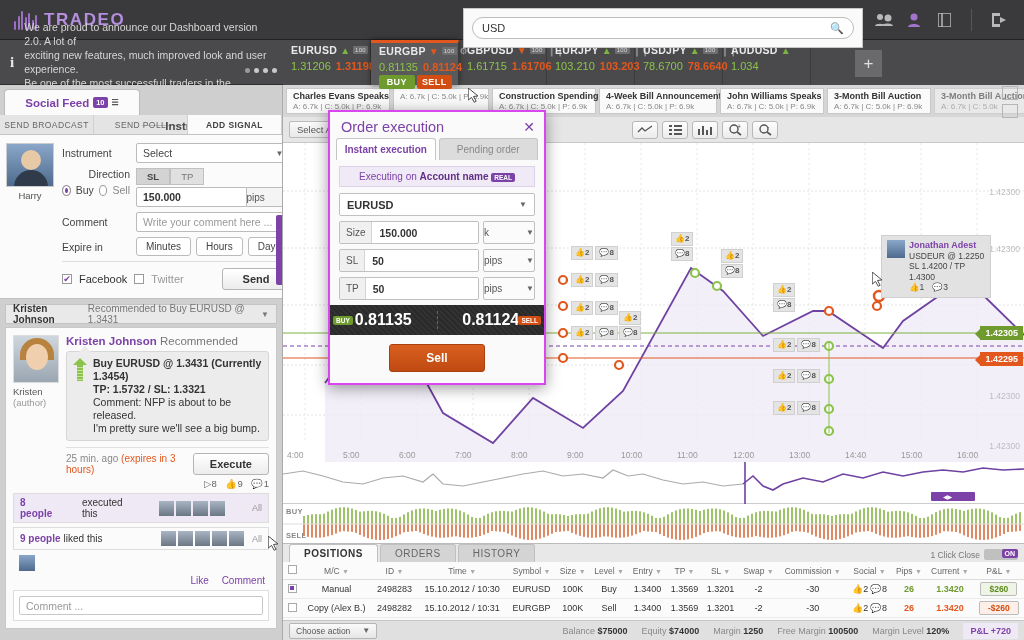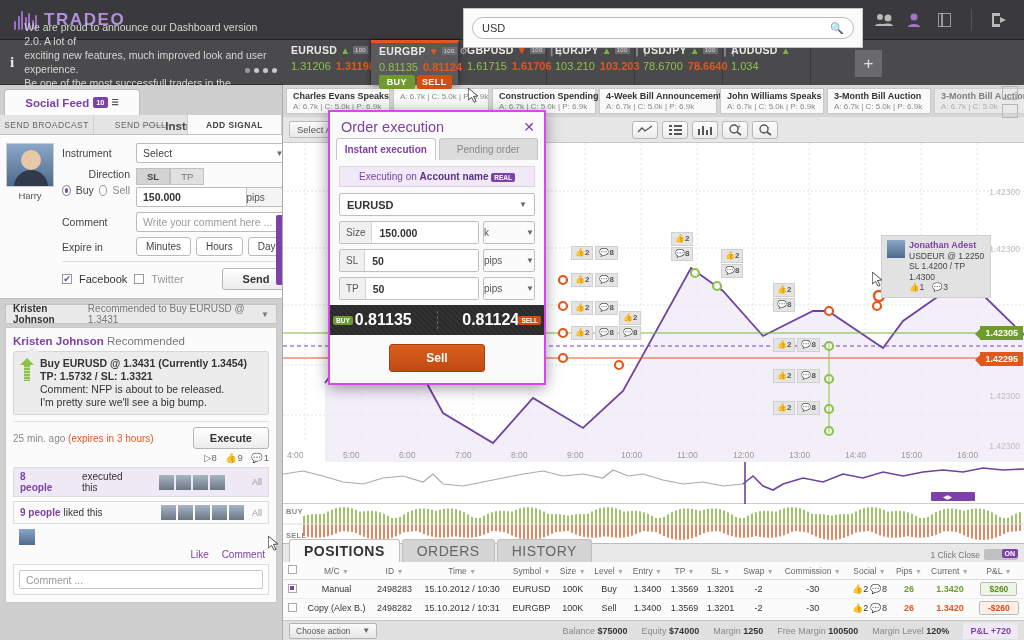--- a/index.html
+++ b/index.html
@@ -198,21 +198,21 @@
   .ttxt{font-size:8.5px;line-height:10.5px;color:#444;}
   .ttxt b{color:#7c42a8;font-size:9px;}
   .xlab{position:absolute;font-size:8.5px;color:#999;bottom:2px;}
   
   #overview{position:absolute;left:283px;top:462px;width:741px;height:42px;background:#fff;border-bottom:1px solid #ccc;}
   #sentiment{position:absolute;left:283px;top:504px;width:741px;height:40px;background:#fff;border-bottom:1px solid #bbb;}
   .bslab{position:absolute;left:3px;font-size:7.5px;color:#888;font-weight:bold;letter-spacing:.3px;}
   
   #bottom{position:absolute;left:283px;top:544px;width:741px;height:96px;background:#e8e8e8;}
   .btabs{height:18px;display:flex;align-items:flex-end;padding-left:6px;gap:2px;position:relative;}
-  .btab{font-size:14px;letter-spacing:.5px;padding:3px 14px;border:1px solid #c0c0c0;border-bottom:0;
+  .btab{font-size:10px;letter-spacing:.5px;padding:3px 14px;border:1px solid #c0c0c0;border-bottom:0;
     border-radius:3px 3px 0 0;background:#d4d4d4;color:#666;}
   .btab.on{background:#fbfbfb;color:#333;font-weight:bold;}
   .clickclose{position:absolute;right:6px;bottom:2px;display:flex;align-items:center;gap:4px;font-size:8.5px;color:#777;}
   .tog{width:34px;height:11px;background:#c0c0c0;border-radius:2px;position:relative;}
   .tog span{position:absolute;right:0;top:0;background:#7c42a8;color:#fff;font-size:7px;
     padding:1px 3px;border-radius:2px;font-weight:bold;}
   table{width:100%;border-collapse:collapse;background:#fbfbfb;}
   th{font-size:8.5px;color:#666;font-weight:normal;padding:3px 2px;border-bottom:1px solid #ddd;}
   td{font-size:9px;color:#333;padding:2px;text-align:center;border-bottom:1px solid #ececec;}
   .sortc{color:#aaa;font-size:7px;}
@@ -544,20 +544,27 @@
   </div>
 
   <div class="feedhdr">
     <b>Kristen Johnson</b>
     <span>Recommended to Buy EURUSD @ 1.3431</span>
     <span class="chev" style="margin-left:auto">▼</span>
   </div>
 
   <div class="post">
     <div class="post-top">
+      <div>
+        <div class="av-k"></div>
+        <div class="avname">
+          <div>Kristen</div>
+          <div style="color:#999">(author)</div>
+        </div>
+      </div>
       <div class="pbody">
         <div class="pname">
           <b>Kristen Johnson</b> <span>Recommended</span>
         </div>
         <div class="sigbox">
           <div class="uparrow">
               <i></i>
             </div>
           <div class="sigtxt">
             <div><b>Buy EURUSD @ 1.3431 (Currently 1.3454)</b></div>

